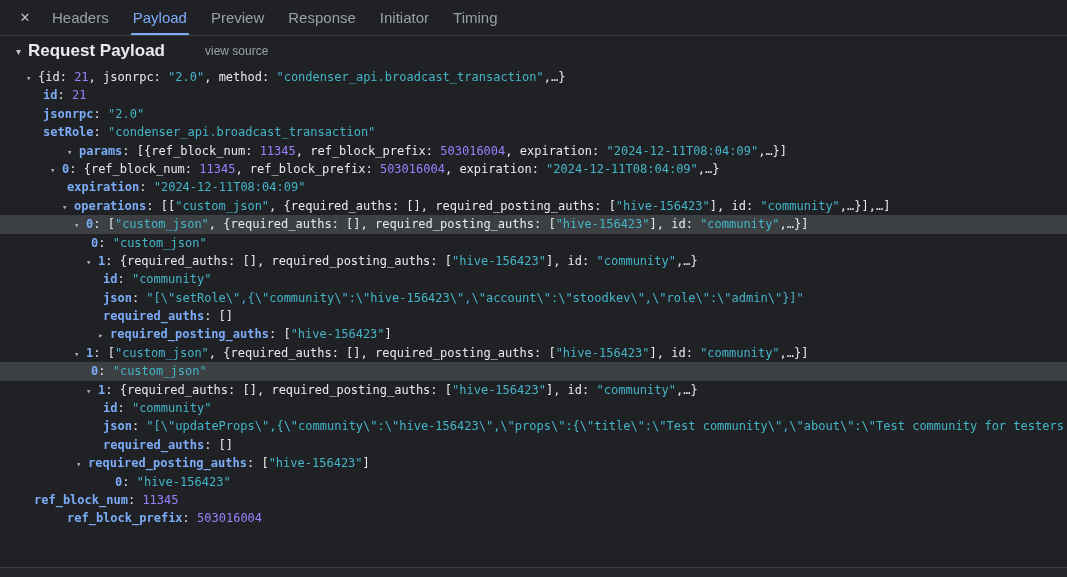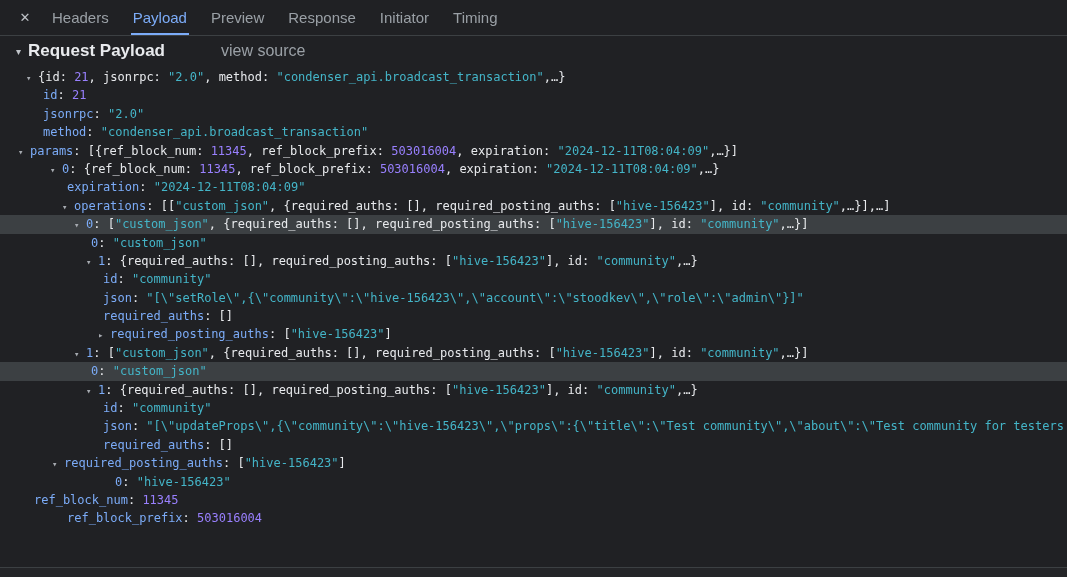--- a/index.html
+++ b/index.html
@@ -62,22 +62,22 @@
     width: 12px;
     color: #c0c4c9;
     font-size: 10px;
   }
   .hdr-title {
     font-weight: bold;
     font-size: 17px;
     color: var(--plain);
   }
   .viewsource {
-    margin-left: 56px;
-    font-size: 16px;
+    margin-left: 40px;
+    font-size: 12px;
     color: var(--tab-inactive);
     cursor: pointer;
   }
   
   .tree {
     font-family: "DejaVu Sans Mono", monospace;
     font-size: 12px;
     padding-top: 2px;
   }
   .row {
@@ -88,21 +88,21 @@
     cursor: default;
   }
   .row.hl { background: var(--row-highlight); }
   .arrow {
     display: inline-block;
     width: 12px;
     color: #a6aab0;
     font-size: 9px;
     cursor: pointer;
   }
-  .t-k { color: var(--key); }
+  .t-k { color: var(--key); font-weight: bold; }
   .t-s { color: var(--string); }
   .t-n { color: var(--number); }
   .t-p { color: var(--plain); }
   
   .bottombar {
     position: absolute;
     left: 0; right: 0; bottom: 0;
     height: 10px;
     border-top: 1px solid var(--divider);
     background: #242528;
@@ -127,38 +127,38 @@
   <div class="sectionheader">
     <span class="hdr-arrow">▾</span>
     <span class="hdr-title">Request Payload</span>
     <span class="viewsource">view source</span>
   </div>
 
   <div class="tree">
       <div class="row" style="padding-left: 26px;"><span class="arrow">▾</span><span class="t-p">{id: </span><span class="t-n">21</span><span class="t-p">, jsonrpc: </span><span class="t-s">"2.0"</span><span class="t-p">, method: </span><span class="t-s">"condenser_api.broadcast_transaction"</span><span class="t-p">,…}</span></div>
       <div class="row" style="padding-left: 43px;"><span class="t-k">id</span><span class="t-p">: </span><span class="t-n">21</span></div>
       <div class="row" style="padding-left: 43px;"><span class="t-k">jsonrpc</span><span class="t-p">: </span><span class="t-s">"2.0"</span></div>
-      <div class="row" style="padding-left: 43px;"><span class="t-k">method</span><span class="t-p">: </span><span class="t-s">"condenser_api.broadcast_transaction"</span></div>
-      <div class="row" style="padding-left: 18px;"><span class="arrow">▾</span><span class="t-k">params</span><span class="t-p">: [{ref_block_num: </span><span class="t-n">11345</span><span class="t-p">, ref_block_prefix: </span><span class="t-n">503016004</span><span class="t-p">, expiration: </span><span class="t-s">"2024-12-11T08:04:09"</span><span class="t-p">,…}]</span></div>
+      <div class="row" style="padding-left: 43px;"><span class="t-k">setRole</span><span class="t-p">: </span><span class="t-s">"condenser_api.broadcast_transaction"</span></div>
+      <div class="row" style="padding-left: 24px; margin-left: 43px;"><span class="arrow">▾</span><span class="t-k">params</span><span class="t-p">: [{ref_block_num: </span><span class="t-n">11345</span><span class="t-p">, ref_block_prefix: </span><span class="t-n">503016004</span><span class="t-p">, expiration: </span><span class="t-s">"2024-12-11T08:04:09"</span><span class="t-p">,…}]</span></div>
       <div class="row" style="padding-left: 50px;"><span class="arrow">▾</span><span class="t-k">0</span><span class="t-p">: {ref_block_num: </span><span class="t-n">11345</span><span class="t-p">, ref_block_prefix: </span><span class="t-n">503016004</span><span class="t-p">, expiration: </span><span class="t-s">"2024-12-11T08:04:09"</span><span class="t-p">,…}</span></div>
       <div class="row" style="padding-left: 67px;"><span class="t-k">expiration</span><span class="t-p">: </span><span class="t-s">"2024-12-11T08:04:09"</span></div>
       <div class="row" style="padding-left: 62px;"><span class="arrow">▾</span><span class="t-k">operations</span><span class="t-p">: [[</span><span class="t-s">"custom_json"</span><span class="t-p">, {required_auths: [], required_posting_auths: [</span><span class="t-s">"hive-156423"</span><span class="t-p">], id: </span><span class="t-s">"community"</span><span class="t-p">,…}],…]</span></div>
       <div class="row hl" style="padding-left: 74px;"><span class="arrow">▾</span><span class="t-k">0</span><span class="t-p">: [</span><span class="t-s">"custom_json"</span><span class="t-p">, {required_auths: [], required_posting_auths: [</span><span class="t-s">"hive-156423"</span><span class="t-p">], id: </span><span class="t-s">"community"</span><span class="t-p">,…}]</span></div>
       <div class="row" style="padding-left: 91px;"><span class="t-k">0</span><span class="t-p">: </span><span class="t-s">"custom_json"</span></div>
       <div class="row" style="padding-left: 86px;"><span class="arrow">▾</span><span class="t-k">1</span><span class="t-p">: {required_auths: [], required_posting_auths: [</span><span class="t-s">"hive-156423"</span><span class="t-p">], id: </span><span class="t-s">"community"</span><span class="t-p">,…}</span></div>
       <div class="row" style="padding-left: 103px;"><span class="t-k">id</span><span class="t-p">: </span><span class="t-s">"community"</span></div>
       <div class="row" style="padding-left: 103px;"><span class="t-k">json</span><span class="t-p">: </span><span class="t-s">"[\"setRole\",{\"community\":\"hive-156423\",\"account\":\"stoodkev\",\"role\":\"admin\"}]"</span></div>
       <div class="row" style="padding-left: 103px;"><span class="t-k">required_auths</span><span class="t-p">: []</span></div>
       <div class="row" style="padding-left: 98px;"><span class="arrow">▸</span><span class="t-k">required_posting_auths</span><span class="t-p">: [</span><span class="t-s">"hive-156423"</span><span class="t-p">]</span></div>
       <div class="row" style="padding-left: 74px;"><span class="arrow">▾</span><span class="t-k">1</span><span class="t-p">: [</span><span class="t-s">"custom_json"</span><span class="t-p">, {required_auths: [], required_posting_auths: [</span><span class="t-s">"hive-156423"</span><span class="t-p">], id: </span><span class="t-s">"community"</span><span class="t-p">,…}]</span></div>
       <div class="row hl" style="padding-left: 91px;"><span class="t-k">0</span><span class="t-p">: </span><span class="t-s">"custom_json"</span></div>
       <div class="row" style="padding-left: 86px;"><span class="arrow">▾</span><span class="t-k">1</span><span class="t-p">: {required_auths: [], required_posting_auths: [</span><span class="t-s">"hive-156423"</span><span class="t-p">], id: </span><span class="t-s">"community"</span><span class="t-p">,…}</span></div>
       <div class="row" style="padding-left: 103px;"><span class="t-k">id</span><span class="t-p">: </span><span class="t-s">"community"</span></div>
       <div class="row" style="padding-left: 103px;"><span class="t-k">json</span><span class="t-p">: </span><span class="t-s">"[\"updateProps\",{\"community\":\"hive-156423\",\"props\":{\"title\":\"Test community\",\"about\":\"Test community for testers</span></div>
       <div class="row" style="padding-left: 103px;"><span class="t-k">required_auths</span><span class="t-p">: []</span></div>
-      <div class="row" style="padding-left: 52px;"><span class="arrow">▾</span><span class="t-k">required_posting_auths</span><span class="t-p">: [</span><span class="t-s">"hive-156423"</span><span class="t-p">]</span></div>
+      <div class="row" style="padding-left: 76px;"><span class="arrow">▾</span><span class="t-k">required_posting_auths</span><span class="t-p">: [</span><span class="t-s">"hive-156423"</span><span class="t-p">]</span></div>
       <div class="row" style="padding-left: 115px;"><span class="t-k">0</span><span class="t-p">: </span><span class="t-s">"hive-156423"</span></div>
       <div class="row" style="padding-left: 34px;"><span class="t-k">ref_block_num</span><span class="t-p">: </span><span class="t-n">11345</span></div>
       <div class="row" style="padding-left: 67px;"><span class="t-k">ref_block_prefix</span><span class="t-p">: </span><span class="t-n">503016004</span></div>
     </div>
 
   <div class="bottombar"></div>
 </div>
 
 </body></html>

